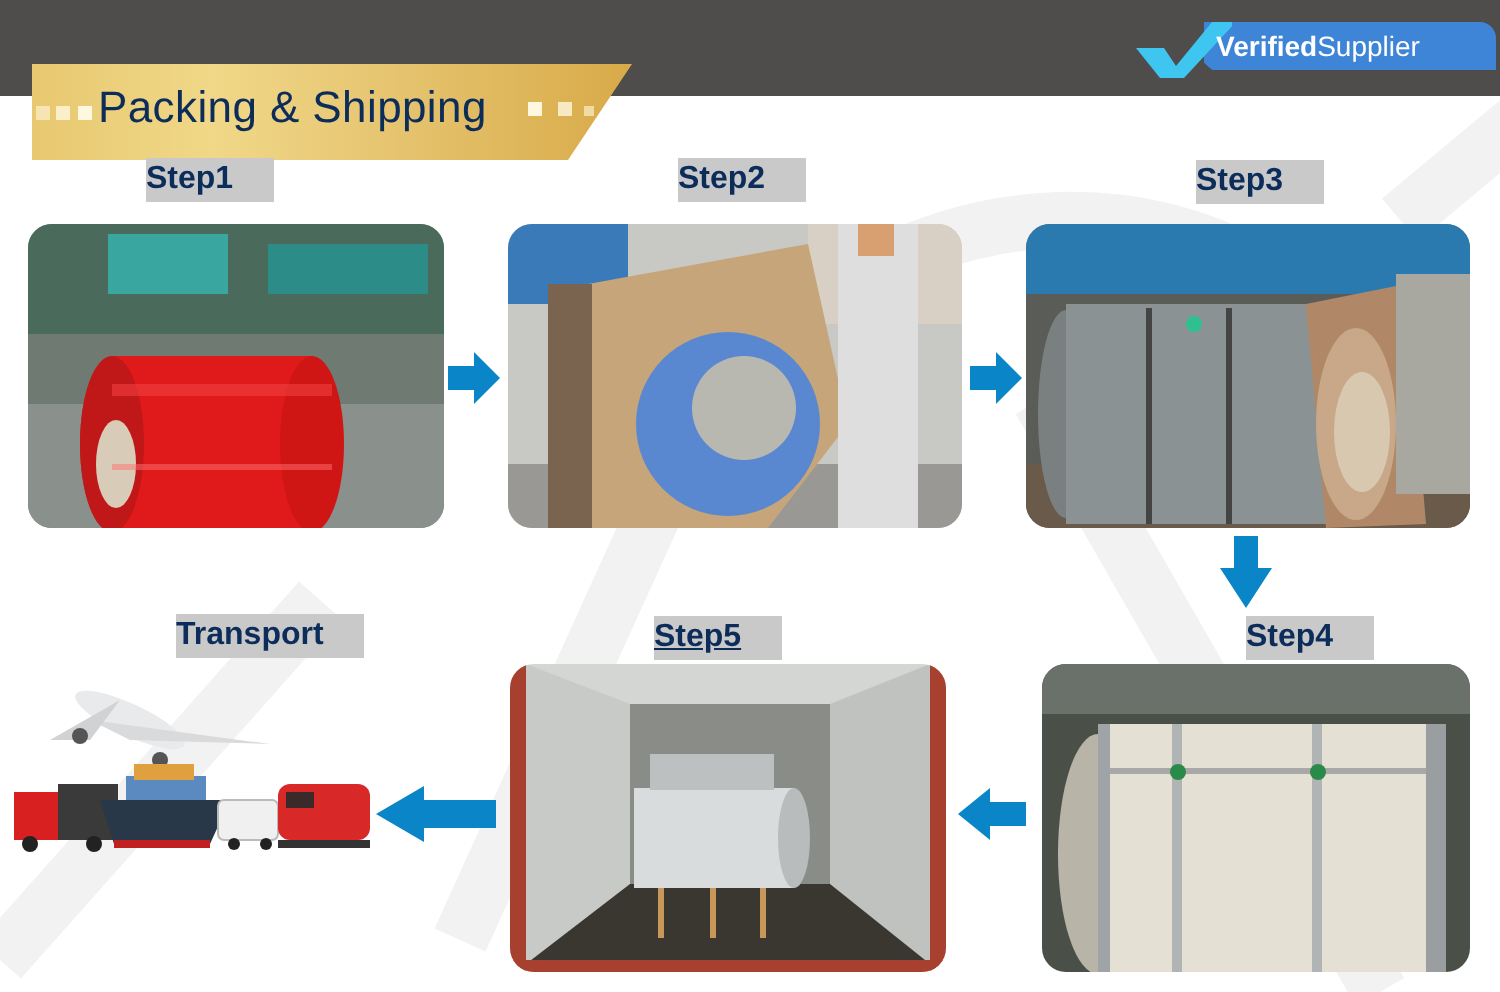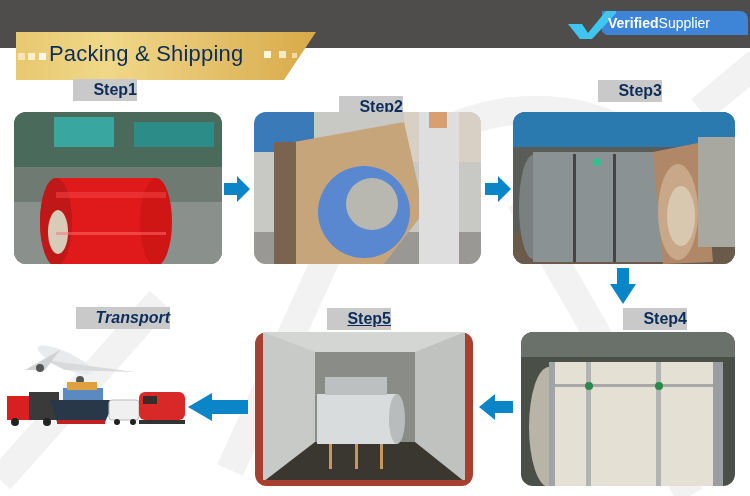--- a/index.html
+++ b/index.html
@@ -10,21 +10,21 @@
     clip-path:polygon(0 0,300px 0,268px 48px,0 48px);margin-top:32px; }
   .banner-title { position:absolute; left:33px; top:9px; font-size:22px; color:#0c2c5a; letter-spacing:0.2px; }
   .sq { position:absolute; width:7px; height:7px; background:#fff8e0; }
   .verified { position:absolute; left:568px; top:11px; width:180px; height:24px; }
   .verified .pill { position:absolute; left:34px; top:0; width:146px; height:24px; background:#3e85d8; border-radius:0 8px 0 0;
     clip-path:polygon(0 0,100% 0,100% 100%,4px 100%,0 85%); box-shadow:0 2px 2px rgba(0,0,0,0.4); }
   .verified .text { position:absolute; left:40px; top:4px; color:#fff; font-size:14px; white-space:nowrap; }
   .verified .text b { font-weight:bold; }
   .check { position:absolute; left:0; top:0; }
   .watermark { position:absolute; left:0; top:48px; width:750px; height:448px; pointer-events:none; }
-  .step-label { position:absolute; height:22px; background:#c9c9c9; color:#0c2c5a; font-weight:bold; font-size:16px; text-align:right; line-height:22px; }
+  .step-label { position:absolute; height:22px; background:#c9c9c9; color:#0c2c5a; font-weight:bold; font-size:16px; text-align:left; line-height:22px; }
   .photo { position:absolute; border-radius:12px; overflow:hidden; }
   .arrow { position:absolute; }
 </style>
 </head>
 <body>
 
 <div class="header">
   <div class="banner">
     <div class="sq" style="left:2px;top:21px;opacity:.6"></div>
     <div class="sq" style="left:12px;top:21px;opacity:.8"></div>
@@ -68,21 +68,21 @@
     <ellipse cx="42" cy="110" rx="16" ry="44" fill="#c01818"></ellipse>
     <ellipse cx="44" cy="120" rx="10" ry="22" fill="#d8cbb8"></ellipse>
     <rect x="42" y="80" width="110" height="6" fill="#f04040" opacity="0.6"></rect>
     <rect x="42" y="120" width="110" height="3" fill="#ff7070" opacity="0.5"></rect>
   </svg>
 </div>
 <svg class="arrow" style="left:224px;top:176px;" width="26" height="26" viewBox="0 0 26 26">
   <polygon points="0,7 13,7 13,0 26,13 13,26 13,19 0,19" fill="#0a86c8"></polygon>
 </svg>
 
-<div class="step-label" style="left:339px;top:96px;width:64px;">Step2</div>
+<div class="step-label" style="left:339px;top:79px;width:64px;">Step2</div>
 <div class="photo" style="left:254px;top:112px;width:227px;height:152px;">
   <svg width="227" height="152" viewBox="0 0 227 152">
     <rect width="227" height="152" fill="#c8c8c4"></rect>
     <rect x="0" y="0" width="60" height="40" fill="#3a7ab8"></rect>
     <rect x="150" y="0" width="77" height="50" fill="#d8d0c4"></rect>
     <rect x="0" y="120" width="227" height="32" fill="#9a9894"></rect>
     <path d="M40,30 L150,10 L170,100 L130,152 L30,152 L35,80 Z" fill="#c7a57a"></path>
     <circle cx="110" cy="100" r="46" fill="#5a88d0"></circle>
     <circle cx="118" cy="92" r="26" fill="#b8b8b0"></circle>
     <rect x="20" y="30" width="22" height="122" fill="#7a6450"></rect>
@@ -151,21 +151,21 @@
     <rect x="74" y="112" width="3" height="25" fill="#c89858"></rect>
     <rect x="100" y="112" width="3" height="25" fill="#c89858"></rect>
     <rect x="125" y="112" width="3" height="25" fill="#c89858"></rect>
     <rect x="0" y="148" width="218" height="6" fill="#a84030"></rect>
   </svg>
 </div>
 <svg class="arrow" style="left:188px;top:393px;" width="60" height="28" viewBox="0 0 60 28">
   <polygon points="60,7 24,7 24,0 0,14 24,28 24,21 60,21" fill="#0a86c8"></polygon>
 </svg>
 
-<div class="step-label" style="left:76px;top:307px;width:94px;font-style:italic;">Transport</div>
+<div class="step-label" style="left:88px;top:307px;width:94px;">Transport</div>
 <div class="photo" style="left:5px;top:330px;width:183px;height:102px;border-radius:0;">
   <svg width="183" height="102" viewBox="0 0 183 102">
 
     <g>
       <ellipse cx="60" cy="30" rx="30" ry="8" fill="#e8eaec" transform="rotate(25 60 30)"></ellipse>
       <polygon points="40,30 130,42 60,40" fill="#d8dadc"></polygon>
       <polygon points="55,20 20,40 40,40" fill="#d0d2d4"></polygon>
       <circle cx="35" cy="38" r="4" fill="#555"></circle>
       <circle cx="75" cy="50" r="4" fill="#555"></circle>
     </g>

